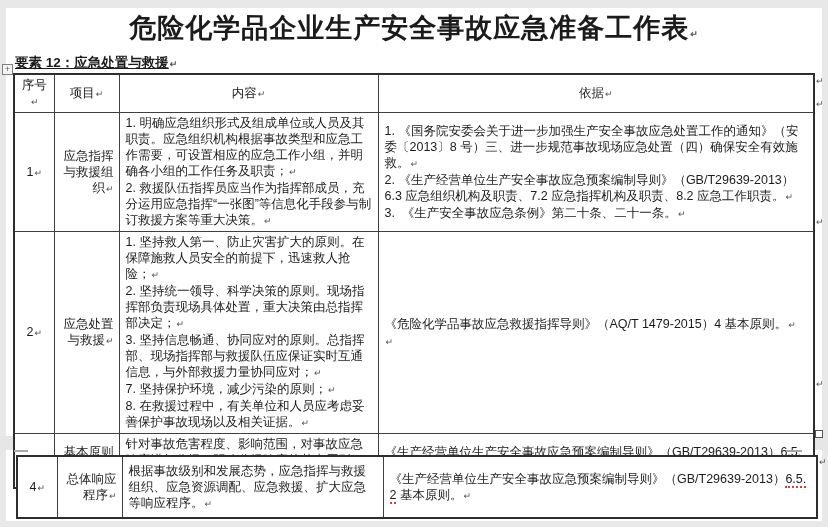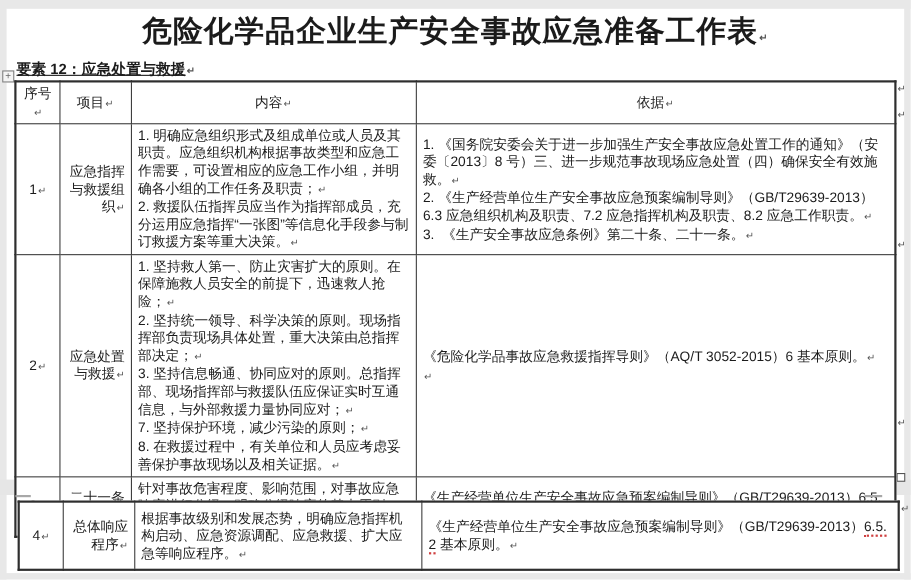--- a/index.html
+++ b/index.html
@@ -109,29 +109,29 @@
             <p><span>应急处置与救援</span><span class="pm">↵</span></p>
           </td>
       <td class="cell">
         <p><span>1. 坚持救人第一、防止灾害扩大的原则。在保障施救人员安全的前提下，迅速救人抢险；</span><span class="pm">↵</span></p>
         <p><span>2. 坚持统一领导、科学决策的原则。现场指挥部负责现场具体处置，重大决策由总指挥部决定；</span><span class="pm">↵</span></p>
         <p><span>3. 坚持信息畅通、协同应对的原则。总指挥部、现场指挥部与救援队伍应保证实时互通信息，与外部救援力量协同应对；</span><span class="pm">↵</span></p>
         <p><span>7. 坚持保护环境，减少污染的原则；</span><span class="pm">↵</span></p>
         <p><span>8. 在救援过程中，有关单位和人员应考虑妥善保护事故现场以及相关证据。</span><span class="pm">↵</span></p>
       </td>
       <td class="cell">
-        <p><span>《危险化学品事故应急救援指挥导则》（AQ/T 3052-2015）6 基本原则。</span><span class="pm">↵</span></p>
+        <p><span>《危险化学品事故应急救援指挥导则》（AQ/T 1479-2015）4 基本原则。</span><span class="pm">↵</span></p>
         <p><span class="pm">↵</span></p>
       </td>
     </tr>
 
     <tr class="r3">
       <td class="no"><span>3</span><span class="pm">↵</span></td>
       <td class="item cell">
-            <p><span>二十一条</span><span class="pm">↵</span></p>
+            <p><span>基本原则</span><span class="pm">↵</span></p>
           </td>
       <td class="cell">
         <p><span>针对事故危害程度、影响范围，对事故应急响应进行分级，明确分级响应的基本原则。</span><span class="pm">↵</span></p>
       </td>
       <td class="cell">
         <p><span>《生产经营单位生产安全事故应急预案编制导则》（GB/T29639-2013）</span><span class="squig">6.5.1</span><span> 响应分级。</span><span class="pm">↵</span></p>
       </td>
     </tr>
   </tbody>
     </table>
@@ -147,21 +147,21 @@
         <col style="width:261px">
         <col style="width:434px">
       </colgroup>
     <tbody>
         <tr class="r4">
       <td class="no"><span>4</span><span class="pm">↵</span></td>
       <td class="item cell">
             <p><span>总体响应程序</span><span class="pm">↵</span></p>
           </td>
       <td class="cell">
-        <p><span>根据事故级别和发展态势，明确应急指挥机构启动、应急资源调配、应急救援、扩大应急等响应程序。</span><span class="pm">↵</span></p>
+        <p><span>根据事故级别和发展态势，应急指挥与救援组织、应急资源调配、应急救援、扩大应急等响应程序。</span><span class="pm">↵</span></p>
       </td>
       <td class="cell">
         <p><span>《生产经营单位生产安全事故应急预案编制导则》（GB/T29639-2013）</span><span class="squig">6.5.2</span><span> 基本原则。</span><span class="pm">↵</span></p>
       </td>
     </tr>
   </tbody>
     </table>
 
   <span class="row-end" id="re-0">↵</span>
   <span class="row-end" id="re-1">↵</span>

